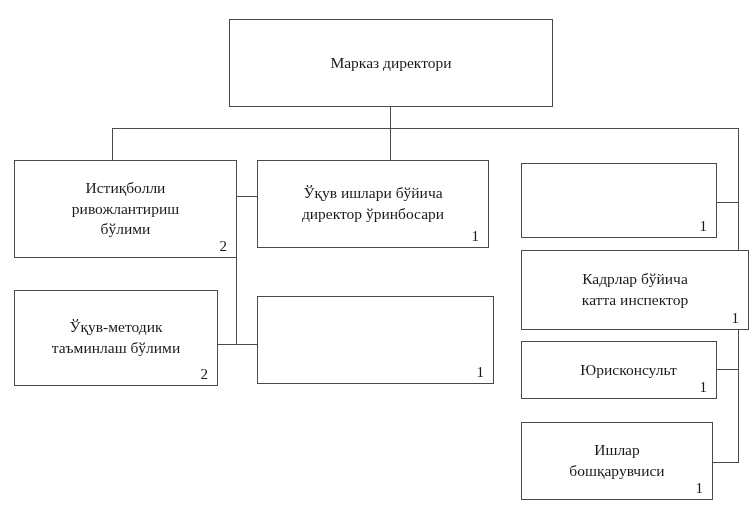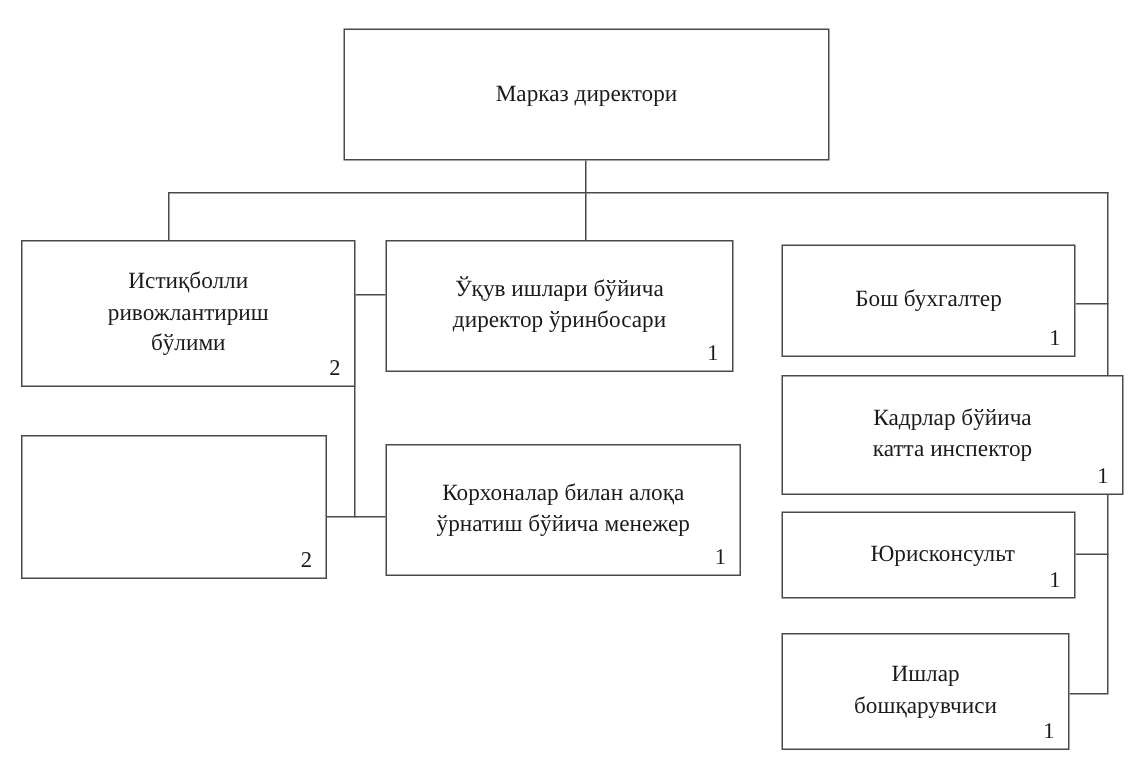--- a/index.html
+++ b/index.html
@@ -81,37 +81,36 @@
   </div>
 
   <div class="node" style="left:14px; top:160px; width:223px; height:98px;">
     <div class="node-label">Истиқболли
 ривожлантириш
 бўлими</div>
     <div class="node-count">2</div>
   </div>
 
   <div class="node" style="left:14px; top:290px; width:204px; height:96px;">
+    <div class="node-label">Ўқув-методик
+таъминлаш бўлими</div>
     <div class="node-count">2</div>
   </div>
 
   <div class="node" style="left:257px; top:160px; width:232px; height:88px;align-items:center;">
     <div class="node-label">Ўқув ишлари бўйича
 директор ўринбосари</div>
     <div class="node-count">1</div>
   </div>
 
   <div class="node" style="left:257px; top:296px; width:237px; height:88px;">
-    <div class="node-label">Корхоналар билан алоқа
-ўрнатиш бўйича менежер</div>
     <div class="node-count">1</div>
   </div>
 
   <div class="node" style="left:521px; top:163px; width:196px; height:75px;">
-    <div class="node-label">Бош бухгалтер</div>
     <div class="node-count">1</div>
   </div>
 
   <div class="node" style="left:521px; top:250px; width:228px; height:80px;">
     <div class="node-label">Кадрлар бўйича
 катта инспектор</div>
     <div class="node-count">1</div>
   </div>
 
   <div class="node" style="left:521px; top:341px; width:196px; height:58px;padding-left:19px;">

